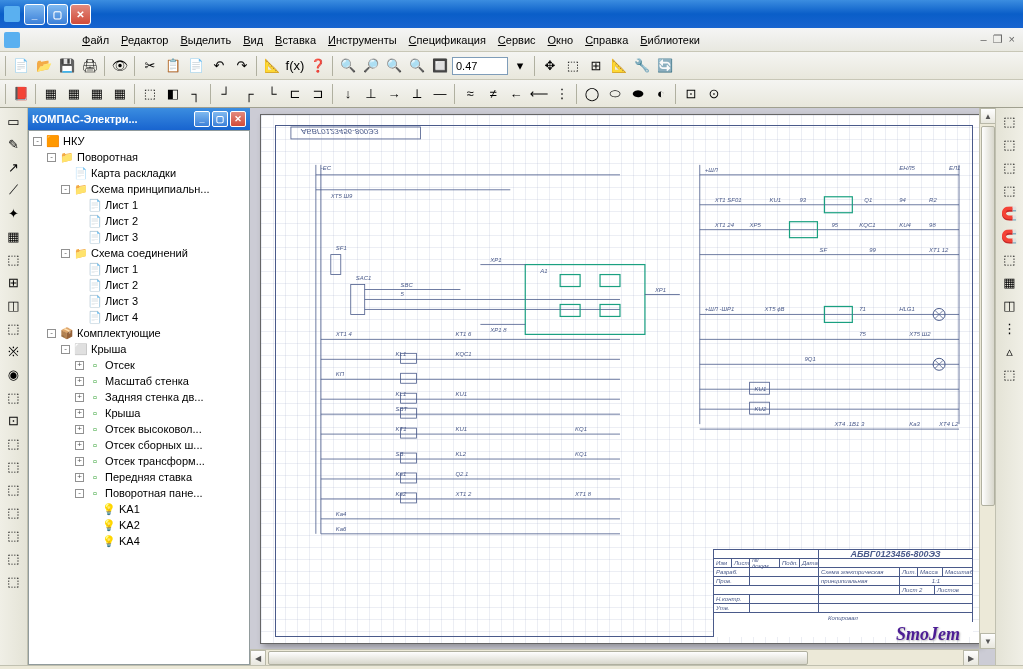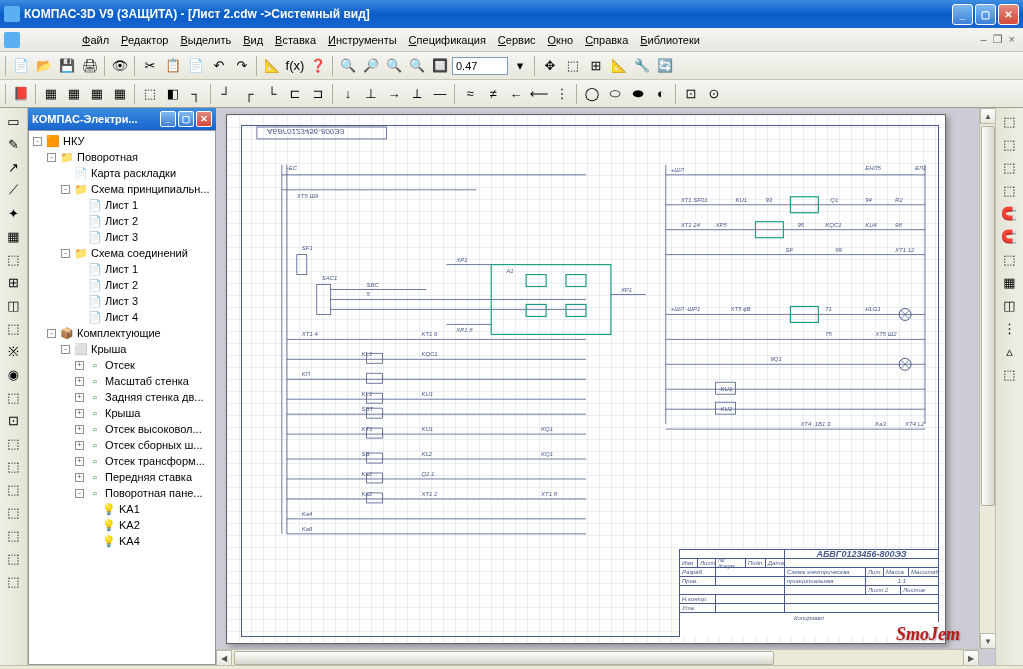--- a/index.html
+++ b/index.html
@@ -16,21 +16,21 @@
 .menubar .mi u { text-decoration: underline; }
 .menubar .winctrl { margin-left: auto; display: flex; gap: 6px; color: #666; padding-right: 4px; }
 .toolbar { height: 28px; background: linear-gradient(to bottom, #f5f5f2, #e8e7dc); border-bottom: 1px solid #c8c7b7; display: flex; align-items: center; padding: 0 3px; gap: 1px; }
 .toolbar.t2 { border-bottom: 1px solid #a0a090; }
 .tbtn { width: 22px; height: 22px; display: flex; align-items: center; justify-content: center; border: 1px solid transparent; border-radius: 2px; cursor: pointer; font-size: 13px; }
 .tsep { width: 2px; height: 20px; border-left: 1px solid #b0b0a0; margin: 0 2px; }
 .tinput { width: 56px; height: 18px; border: 1px solid #7f9db9; background: white; padding: 0 3px; font-size: 11px; }
 .main { display: flex; height: 557px; }
 .ltool { width: 28px; background: linear-gradient(to right, #f0efe6, #e4e3d6); border-right: 1px solid #c0c0b0; display: flex; flex-direction: column; padding-top: 2px; gap: 1px; align-items: center; }
 .ltool .tbtn { width: 24px; height: 22px; }
-.panel { width: 188px; display: flex; flex-direction: column; background: #ece9d8; }
+.panel { width: 222px; display: flex; flex-direction: column; background: #ece9d8; }
 .ptitle { height: 22px; background: linear-gradient(to bottom, #3b8de0, #1864cf); display: flex; align-items: center; padding: 0 4px; color: white; font-weight: bold; font-size: 11px; }
 .ptitle .pbtns { margin-left: auto; display: flex; gap: 2px; }
 .ptitle .pbtn { width: 16px; height: 16px; background: linear-gradient(to bottom, #7fb9f0, #3c80d8); border: 1px solid #fff; border-radius: 2px; display: flex; align-items: center; justify-content: center; font-size: 9px; }
 .ptitle .pbtn.cls { background: linear-gradient(to bottom, #e28a7e, #d14b39); }
 .tree { flex: 1; background: white; border: 1px solid #919b9c; overflow: auto; padding: 2px; }
 .tn { display: flex; align-items: center; height: 16px; white-space: nowrap; cursor: pointer; }
 .tn .exp { width: 9px; height: 9px; border: 1px solid #919191; display: flex; align-items: center; justify-content: center; font-size: 8px; margin-right: 4px; color: #555; line-height: 1; }
 .tn .noexp { width: 13px; }
 .tn .nicon { width: 14px; height: 14px; margin-right: 3px; display: inline-flex; align-items: center; justify-content: center; font-size: 11px; }
 .tn .nlabel { font-size: 11px; }
@@ -51,29 +51,28 @@
 .tblock .cell { border-right: 0.8px solid #4a5a8a; font-size: 6px; font-style: italic; color: #4a5a8a; padding: 0 2px; display: flex; align-items: center; }
 .tblock .bigcell { font-size: 9px; font-weight: bold; }
 .rtool { width: 28px; background: linear-gradient(to left, #f0efe6, #e4e3d6); border-left: 1px solid #c0c0b0; display: flex; flex-direction: column; padding-top: 2px; gap: 1px; align-items: center; }
 .rtool .tbtn { width: 24px; height: 22px; }
 .scrollbar-v { position: absolute; right: 0; top: 0; bottom: 16px; width: 16px; background: #ece9d8; border-left: 1px solid #c0c0b0; }
 .scrollbar-h { position: absolute; left: 0; right: 16px; bottom: 0; height: 16px; background: #ece9d8; border-top: 1px solid #c0c0b0; }
 .sb-btn { width: 16px; height: 16px; background: linear-gradient(to bottom, #fefefe, #e8e7de); border: 1px solid #b8b8a8; display: flex; align-items: center; justify-content: center; font-size: 8px; color: #555; }
 .sb-thumb-v { position: absolute; top: 18px; left: 1px; width: 14px; height: 380px; background: linear-gradient(to right, #fefefe, #d8d7cc); border: 1px solid #b0b0a0; border-radius: 2px; }
 .sb-thumb-h { position: absolute; left: 18px; top: 1px; height: 14px; width: 540px; background: linear-gradient(to bottom, #fefefe, #d8d7cc); border: 1px solid #b0b0a0; border-radius: 2px; }
 .statusbar { height: 20px; background: #ece9d8; border-top: 1px solid #c0c0b0; display: flex; align-items: center; padding: 0 6px; font-size: 11px; color: #333; }
-.watermark { position: absolute; right: 35px; bottom: 20px; font-size: 18px; font-weight: bold; font-style: italic; color: #b91c1c; text-shadow: 1px 1px 2px rgba(0,0,0,0.3); font-family: 'Comic Sans MS', cursive; }
+.watermark { position: absolute; right: 35px; bottom: 20px; font-size: 18px; font-weight: bold; font-style: italic; color: #4c1d95; text-shadow: 1px 1px 2px rgba(0,0,0,0.3); font-family: 'Comic Sans MS', cursive; }
 .ic-folder { color: #e8b020; } .ic-doc { color: #d0d0d0; text-shadow: 0 0 1px #888; } .ic-red { color: #d04040; } .ic-green { color: #30a030; } .ic-yel { color: #e0c020; } .ic-bulb { color: #e8c820; }
 </style>
 </head>
 <body>
 
 <div class="titlebar">
   <div class="icon"></div>
-  <div class="title">КОМПАС-3D V9 (ЗАЩИТА) - [Лист 2.cdw -&gt;Системный вид]</div>
   <div class="winbtns">
     <div class="winbtn min">_</div>
     <div class="winbtn max">▢</div>
     <div class="winbtn">✕</div>
   </div>
 </div>
 
 <div class="menubar">
   <div class="mlogo"></div>
   <div id="menuitems" style="display: flex; margin-left: 48px;">

